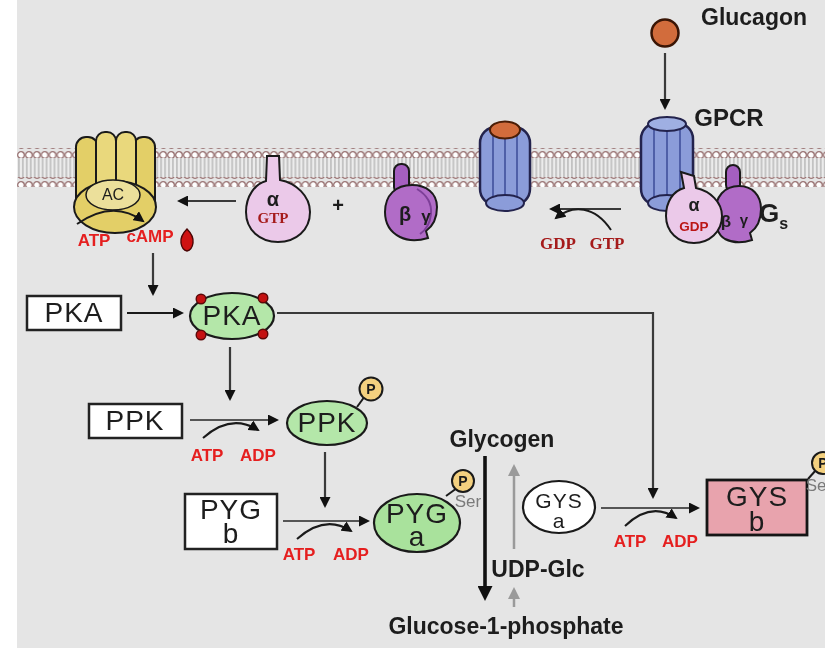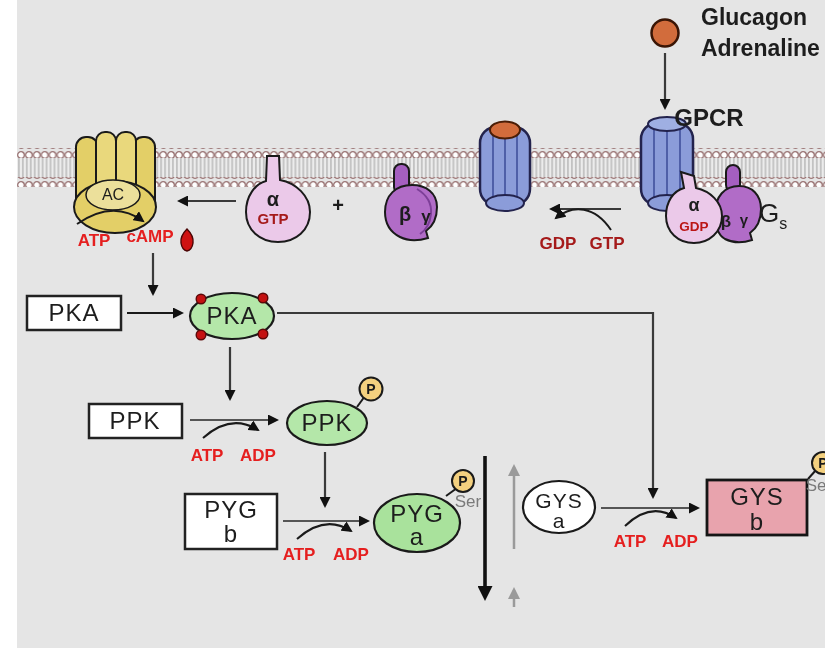--- a/index.html
+++ b/index.html
@@ -4,23 +4,23 @@
 <style>
   html,body{margin:0;padding:0;background:#fff;}
   #stage{position:relative;width:825px;height:648px;background:#e5e5e5;overflow:hidden;
          font-family:"Liberation Sans",sans-serif;margin-left:17px;}
   #shapes{position:absolute;left:0;top:0;}
   .lbl{position:absolute;transform:translate(-50%,-50%);white-space:nowrap;color:#1d1d1d;
        font-family:"Liberation Sans",sans-serif;line-height:1;}
   .lbl-left{position:absolute;transform:translate(0,-50%);white-space:nowrap;color:#1d1d1d;line-height:1;}
   .big{font-size:23px;font-weight:600;}
   .boldlbl{font-size:24px;font-weight:700;}
-  .boxtxt{font-size:24px;font-weight:400;letter-spacing:1px;}
+  .boxtxt{font-size:28px;font-weight:400;letter-spacing:1px;}
   .red{color:#e51f1f;font-size:17px;font-weight:700;}
-  .darkred{color:#a51a1a;font-size:16px;font-weight:700;}
+  .darkred{color:#a51a1a;font-size:16px;font-weight:700;font-family:Liberation Serif, serif;}
   .greek{font-size:20px;font-weight:700;}
   .ptxt{font-size:14px;font-weight:700;color:#1a1a1a;}
   .ser{font-size:17px;color:#7a7a7a;font-weight:400;}
 </style>
 </head>
 <body>
 
 <div id="stage">
 
   <svg id="shapes" width="825" height="648" viewBox="0 0 825 648">
@@ -140,23 +140,22 @@
 
     <ellipse cx="542" cy="507" rx="36" ry="26" fill="#ffffff" stroke="#1a1a1a" stroke-width="2.2"></ellipse>
     <line x1="584" y1="508" x2="681" y2="508" stroke="#555" stroke-width="2.2" marker-end="url(#ah)"></line>
     <path d="M 608,526 Q 634,501 659,518" fill="none" stroke="#1a1a1a" stroke-width="2" marker-end="url(#ah)"></path>
     <rect x="690" y="480" width="100" height="55" fill="#e8a3ad" stroke="#151515" stroke-width="2.8"></rect>
     <line x1="791" y1="479" x2="799" y2="470" stroke="#1a1a1a" stroke-width="2"></line>
     <circle cx="806" cy="463" r="11" fill="#f3d07f" stroke="#1a1a1a" stroke-width="2"></circle>
   </svg>
 
   <span class="lbl-left big" style="left:684px;top:17px">Glucagon</span>
-  <span class="lbl-left big" style="left:684px;top:48px">Adrenaline</span>
-  <span class="lbl boldlbl" style="left:692px;top:118px">GPCR</span>
-  <span class="lbl-left" style="left:742px;top:216px;font-size:26px;font-weight:400"><span>G</span><sub style="font-size:16px">s</sub></span>
+  <span class="lbl boldlbl" style="left:712px;top:118px">GPCR</span>
+  <span class="lbl-left" style="left:742px;top:216px;font-size:26px;font-weight:700"><span>G</span><sub style="font-size:16px">s</sub></span>
 
   <span class="lbl" style="left:96px;top:195px;font-size:16px">AC</span>
   <span class="lbl red" style="left:77px;top:240px">ATP</span>
   <span class="lbl red" style="left:133px;top:236px">cAMP</span>
 
   <span class="lbl greek" style="left:256px;top:199px">α</span>
   <span class="lbl darkred" style="left:256px;top:218px;font-size:15px">GTP</span>
   <span class="lbl" style="left:321px;top:205px;font-size:20px;font-weight:700">+</span>
   <span class="lbl greek" style="left:388px;top:214px">β</span>
   <span class="lbl greek" style="left:409px;top:216px;font-size:17px">γ</span>
@@ -180,20 +179,23 @@
 
   <span class="lbl boxtxt" style="left:214px;top:510px">PYG</span>
   <span class="lbl boxtxt" style="left:214px;top:534px">b</span>
   <span class="lbl red" style="left:282px;top:554px">ATP</span>
   <span class="lbl red" style="left:334px;top:554px">ADP</span>
   <span class="lbl boxtxt" style="left:400px;top:514px">PYG</span>
   <span class="lbl boxtxt" style="left:400px;top:537px">a</span>
   <span class="lbl ptxt" style="left:446px;top:481px">P</span>
   <span class="lbl ser" style="left:451px;top:501px">Ser</span>
 
+  <span class="lbl big" style="left:485px;top:439px;font-weight:700">Glycogen</span>
+  <span class="lbl big" style="left:521px;top:569px;font-weight:700">UDP-Glc</span>
+  <span class="lbl big" style="left:489px;top:626px;font-weight:700">Glucose-1-phosphate</span>
 
   <span class="lbl boxtxt" style="left:542px;top:500px;font-size:21px">GYS</span>
   <span class="lbl boxtxt" style="left:542px;top:520px;font-size:21px">a</span>
   <span class="lbl red" style="left:613px;top:541px">ATP</span>
   <span class="lbl red" style="left:663px;top:541px">ADP</span>
   <span class="lbl boxtxt" style="left:740px;top:497px">GYS</span>
   <span class="lbl boxtxt" style="left:740px;top:522px">b</span>
   <span class="lbl ptxt" style="left:806px;top:463px">P</span>
   <span class="lbl ser" style="left:802px;top:485px">Ser</span>
 

